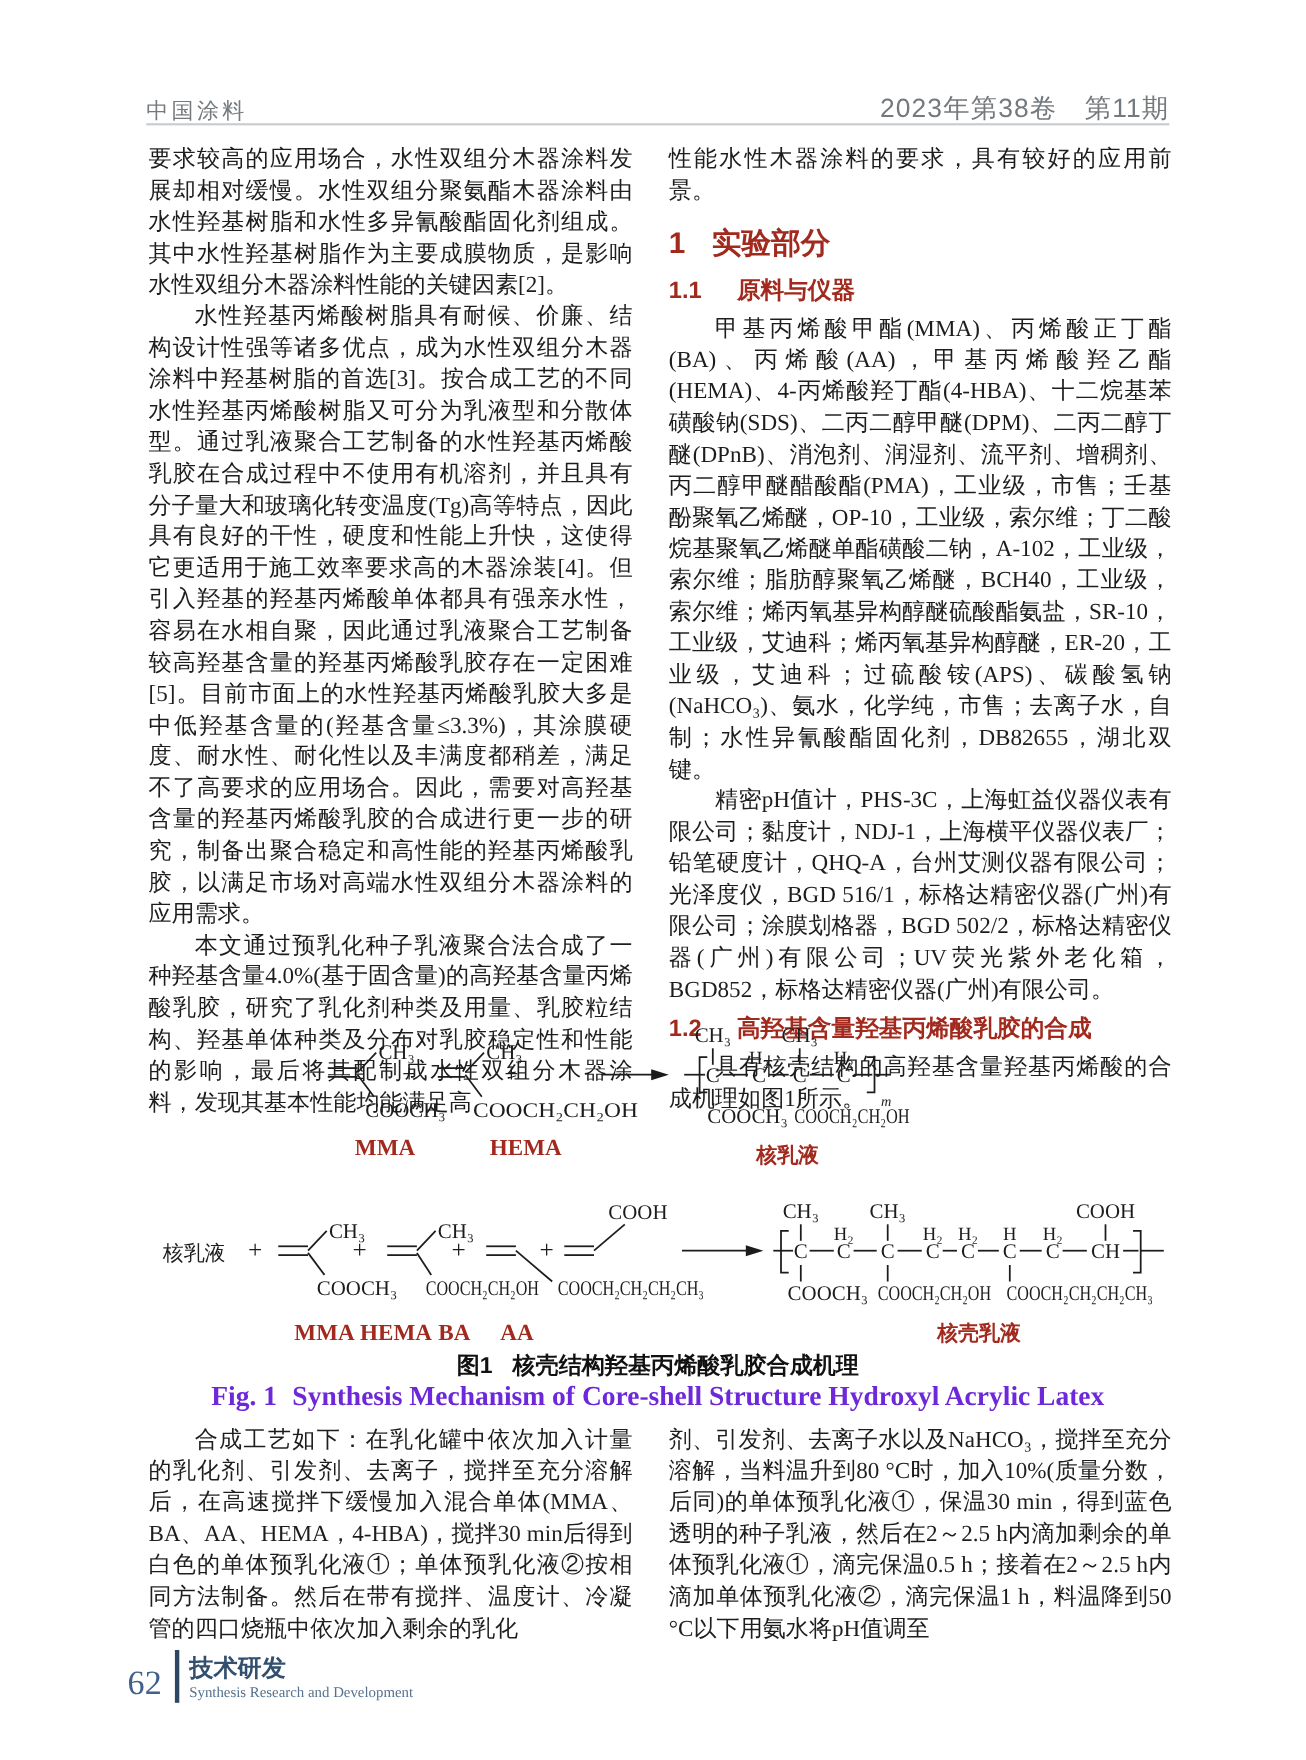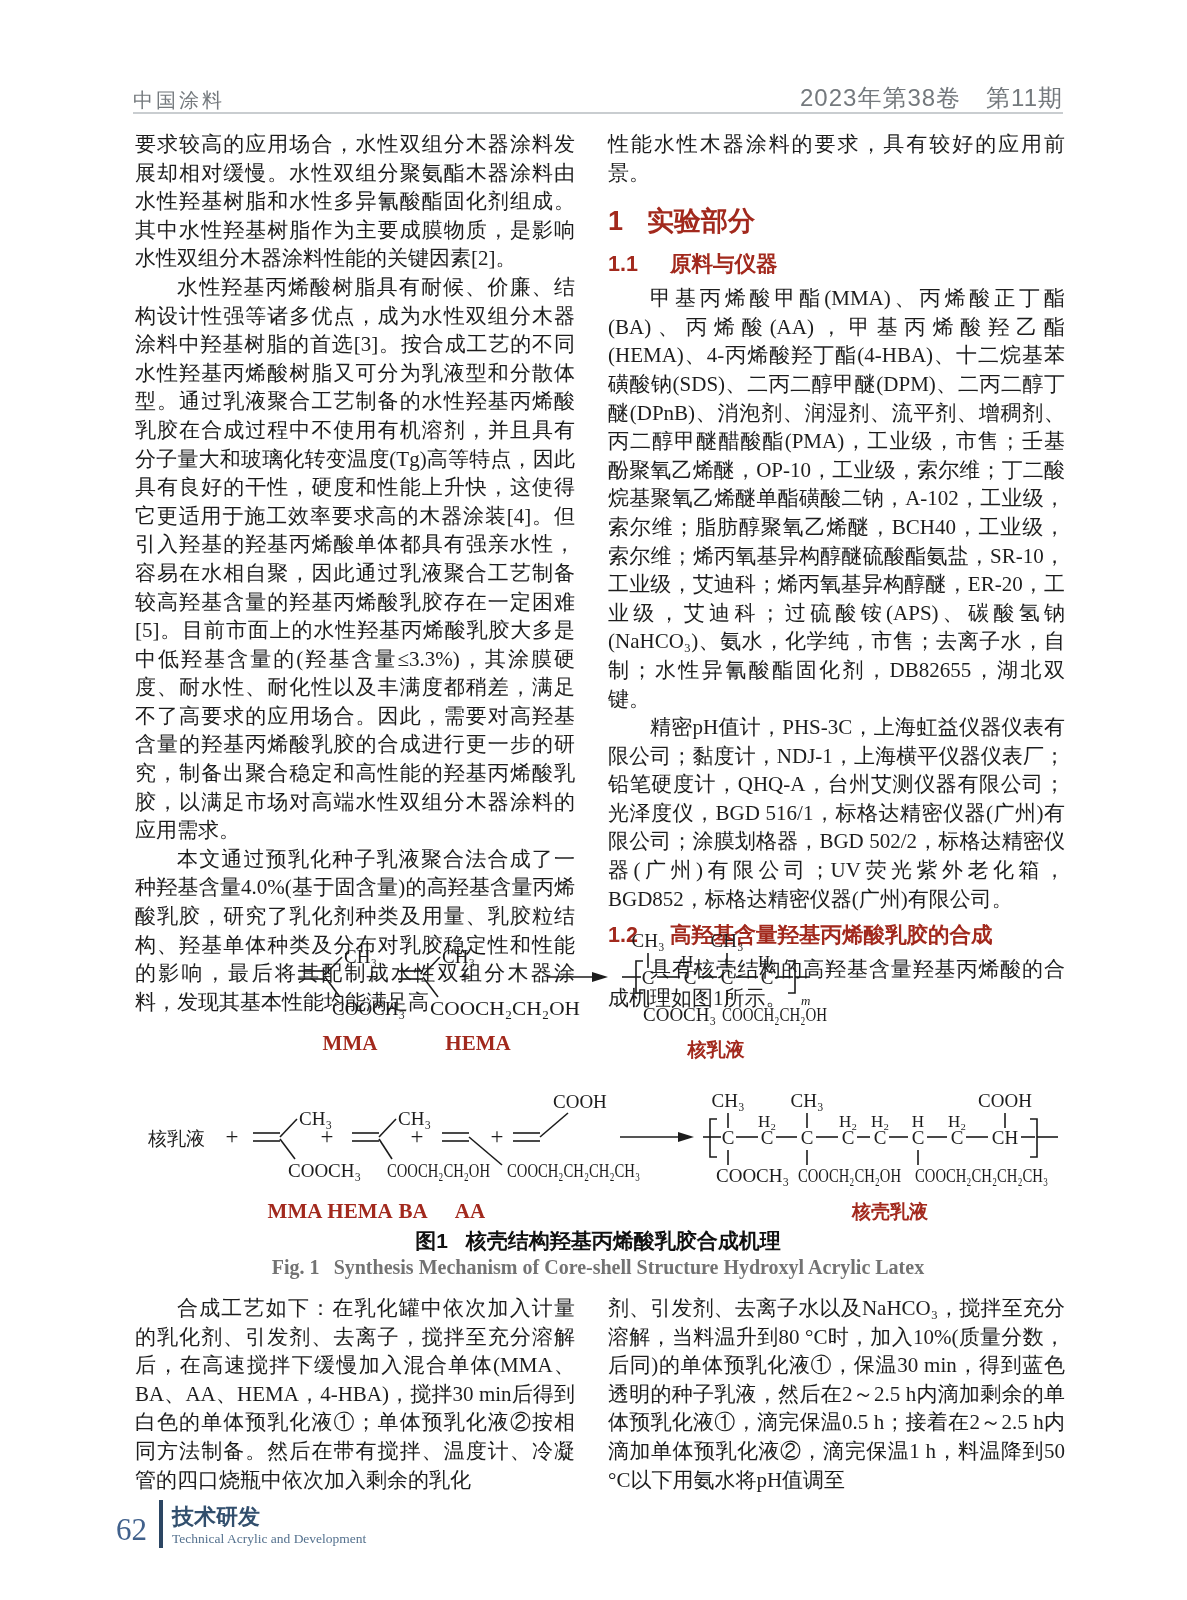--- a/index.html
+++ b/index.html
@@ -37,21 +37,21 @@
   text.sm  { font-size:17px; }
   text.mid { text-anchor:middle; }
   text.plus { font-size:23px; text-anchor:middle; }
   text.subm { font-size:13px; font-style:italic; }
   text.redlbl { font-family:"Liberation Serif","DejaVu Serif",serif; font-weight:bold; font-size:21px;
     fill:#a2291d; text-anchor:middle; }
   text.cjk { font-size:19px; }
   .caption-zh { left:133px; top:1227px; width:930px; text-align:center;
     font-family:"Liberation Sans","DejaVu Sans",sans-serif; font-weight:bold; font-size:21px; color:#111; }
   .caption-en { left:133px; top:1256px; width:930px; text-align:center;
-    font-family:"Liberation Serif","DejaVu Serif",serif; font-weight:bold; font-size:20px; color:#737373; }
+    font-family:"Liberation Serif","DejaVu Serif",serif; font-weight:bold; font-size:25px; color:#6d28d9; }
   .caption-zh .fignum { margin-right:18px; }
   .caption-en .fignum { margin-right:14px; }
   
   .footer { left:116px; top:1498px; display:flex; align-items:flex-end; }
   .page-num { font-size:31px; color:#41618c; margin-top:8px; }
   .footer-bar { width:4px; height:48px; background:#2c4663; margin:2px 9px 0 12px; }
   .footer-col-zh { font-family:"Liberation Sans","DejaVu Sans",sans-serif; font-weight:bold;
     font-size:22px; color:#324f6d; line-height:26px; }
   .footer-col-en { font-size:13.5px; color:#54718e; line-height:18px; }
 </style>
@@ -234,15 +234,15 @@
 </div>
 <div class="abs col col-right-bot">
   <p class="para">剂、引发剂、去离子水以及NaHCO₃，搅拌至充分溶解，当料温升到80 °C时，加入10%(质量分数，后同)的单体预乳化液①，保温30 min，得到蓝色透明的种子乳液，然后在2～2.5 h内滴加剩余的单体预乳化液①，滴完保温0.5 h；接着在2～2.5 h内滴加单体预乳化液②，滴完保温1 h，料温降到50 °C以下用氨水将pH值调至</p>
 </div>
 
 <div class="abs footer">
   <span class="page-num">62</span>
   <span class="footer-bar"></span>
   <span>
     <div class="footer-col-zh">技术研发</div>
-    <div class="footer-col-en">Technical Acrylic and Development</div>
+    <div class="footer-col-en">Synthesis Research and Development</div>
   </span>
 </div>
 
 </body></html>

